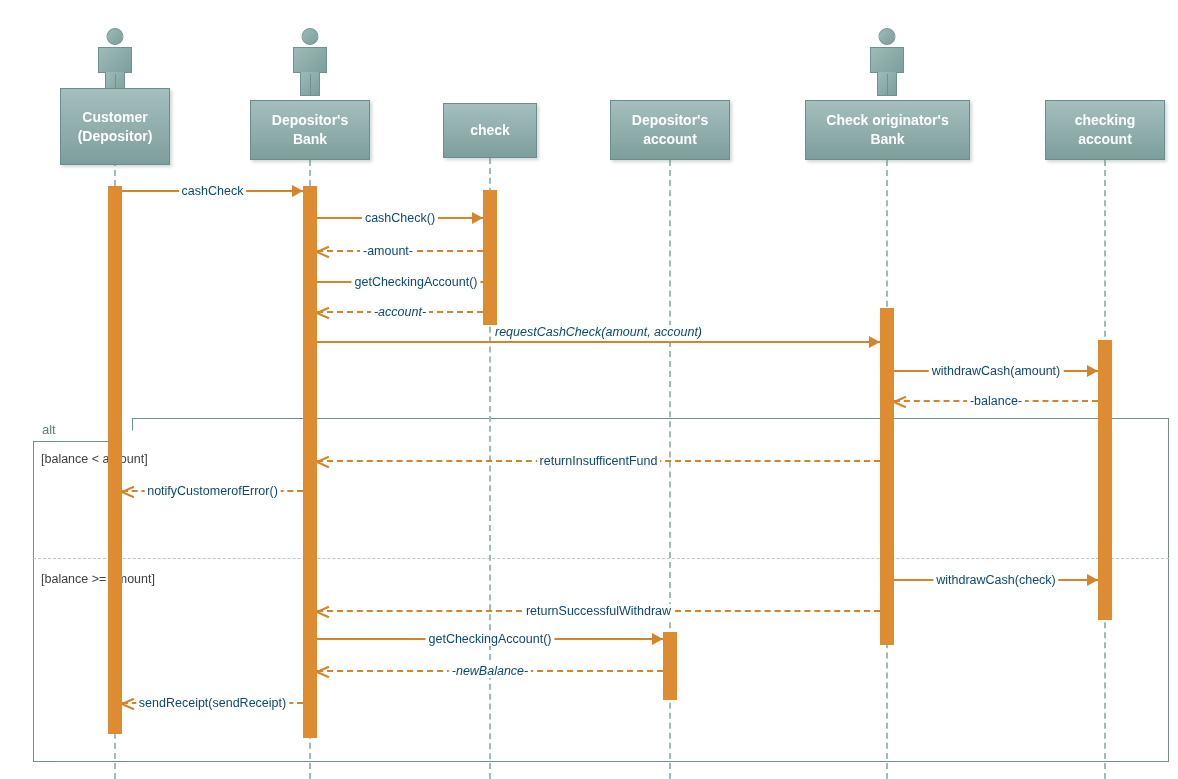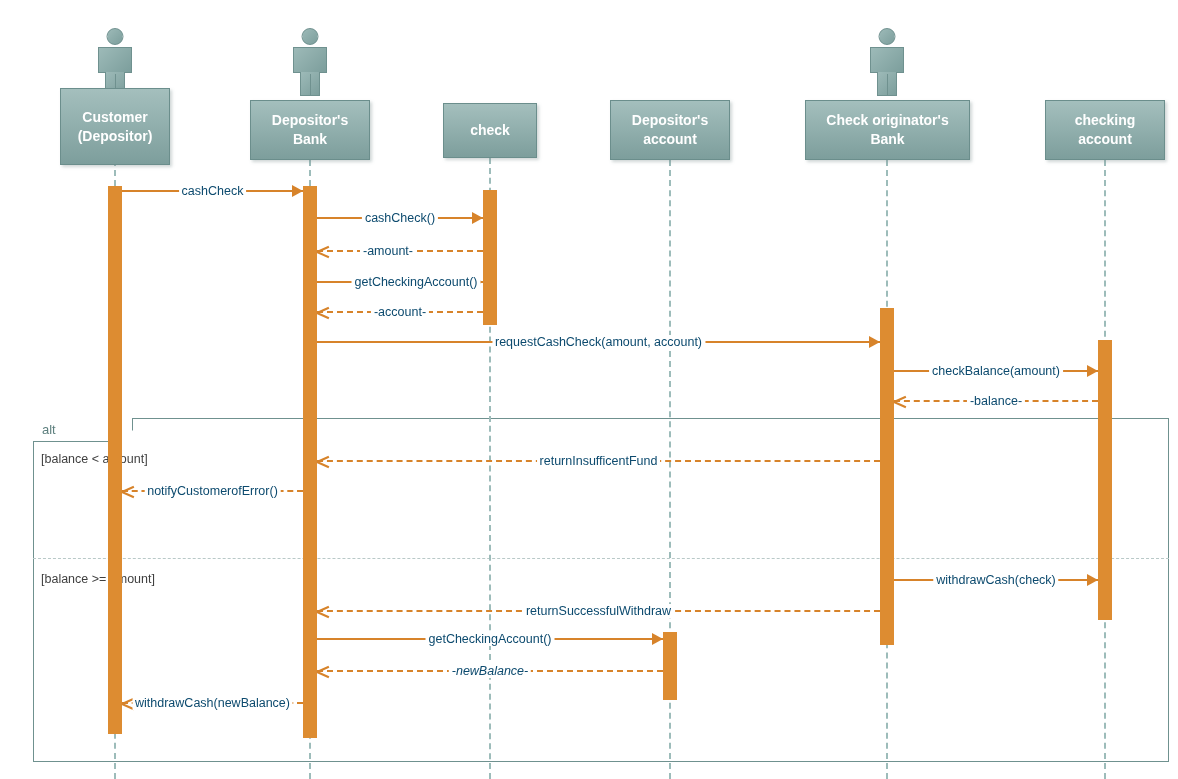--- a/index.html
+++ b/index.html
@@ -257,27 +257,27 @@
     <div class="arrow-solid-r" style="left: 472px; top: 218px; position: absolute;"></div>
     <div class="msg-label" style="left: 400px; top: 218px;">cashCheck()</div>
     <div class="msg dashed" style="left: 317px; top: 250px; width: 166px;"></div>
     <div class="arrow-open-l" style="left: 317px; top: 251px; position: absolute;"></div>
     <div class="msg-label" style="left: 388px; top: 251px;">-amount-</div>
     <div class="msg" style="left: 317px; top: 281px; width: 166px;"></div>
     <div class="arrow-solid-r" style="left: 472px; top: 282px; position: absolute;"></div>
     <div class="msg-label" style="left: 416px; top: 282px;">getCheckingAccount()</div>
     <div class="msg dashed" style="left: 317px; top: 311px; width: 166px;"></div>
     <div class="arrow-open-l" style="left: 317px; top: 312px; position: absolute;"></div>
-    <div class="msg-label" style="left: 400px; top: 312px;">-account-</div>
+    <div class="msg-label" style="left: 400px; top: 312px; font-style: italic;">-account-</div>
     <div class="msg" style="left: 317px; top: 341px; width: 563px;"></div>
     <div class="arrow-solid-r" style="left: 869px; top: 342px; position: absolute;"></div>
-    <div class="msg-label" style="left: 598.5px; top: 342px;">requestCashCheck(amount, account)</div>
+    <div class="msg-label" style="left: 598.5px; top: 332px; font-style: italic;">requestCashCheck(amount, account)</div>
     <div class="msg" style="left: 894px; top: 370px; width: 204px;"></div>
     <div class="arrow-solid-r" style="left: 1087px; top: 371px; position: absolute;"></div>
-    <div class="msg-label" style="left: 996px; top: 371px;">checkBalance(amount)</div>
+    <div class="msg-label" style="left: 996px; top: 371px;">withdrawCash(amount)</div>
     <div class="msg dashed" style="left: 894px; top: 400px; width: 204px;"></div>
     <div class="arrow-open-l" style="left: 894px; top: 401px; position: absolute;"></div>
     <div class="msg-label" style="left: 996px; top: 401px;">-balance-</div>
     <div class="msg dashed" style="left: 317px; top: 460px; width: 563px;"></div>
     <div class="arrow-open-l" style="left: 317px; top: 461px; position: absolute;"></div>
     <div class="msg-label" style="left: 598.5px; top: 461px;">returnInsufficentFund</div>
     <div class="msg dashed" style="left: 122px; top: 490px; width: 181px;"></div>
     <div class="arrow-open-l" style="left: 122px; top: 491px; position: absolute;"></div>
     <div class="msg-label" style="left: 212.5px; top: 491px;">notifyCustomerofError()</div>
     <div class="msg" style="left: 894px; top: 579px; width: 204px;"></div>
@@ -287,14 +287,14 @@
     <div class="arrow-open-l" style="left: 317px; top: 611px; position: absolute;"></div>
     <div class="msg-label" style="left: 598.5px; top: 611px;">returnSuccessfulWithdraw</div>
     <div class="msg" style="left: 317px; top: 638px; width: 346px;"></div>
     <div class="arrow-solid-r" style="left: 652px; top: 639px; position: absolute;"></div>
     <div class="msg-label" style="left: 490px; top: 639px;">getCheckingAccount()</div>
     <div class="msg dashed" style="left: 317px; top: 670px; width: 346px;"></div>
     <div class="arrow-open-l" style="left: 317px; top: 671px; position: absolute;"></div>
     <div class="msg-label" style="left: 490px; top: 671px; font-style: italic;">-newBalance-</div>
     <div class="msg dashed" style="left: 122px; top: 702px; width: 181px;"></div>
     <div class="arrow-open-l" style="left: 122px; top: 703px; position: absolute;"></div>
-    <div class="msg-label" style="left: 212.5px; top: 703px;">withdrawCash(newBalance)</div>
+    <div class="msg-label" style="left: 212.5px; top: 703px;">sendReceipt(sendReceipt)</div>
   </div>
 
 </body></html>

